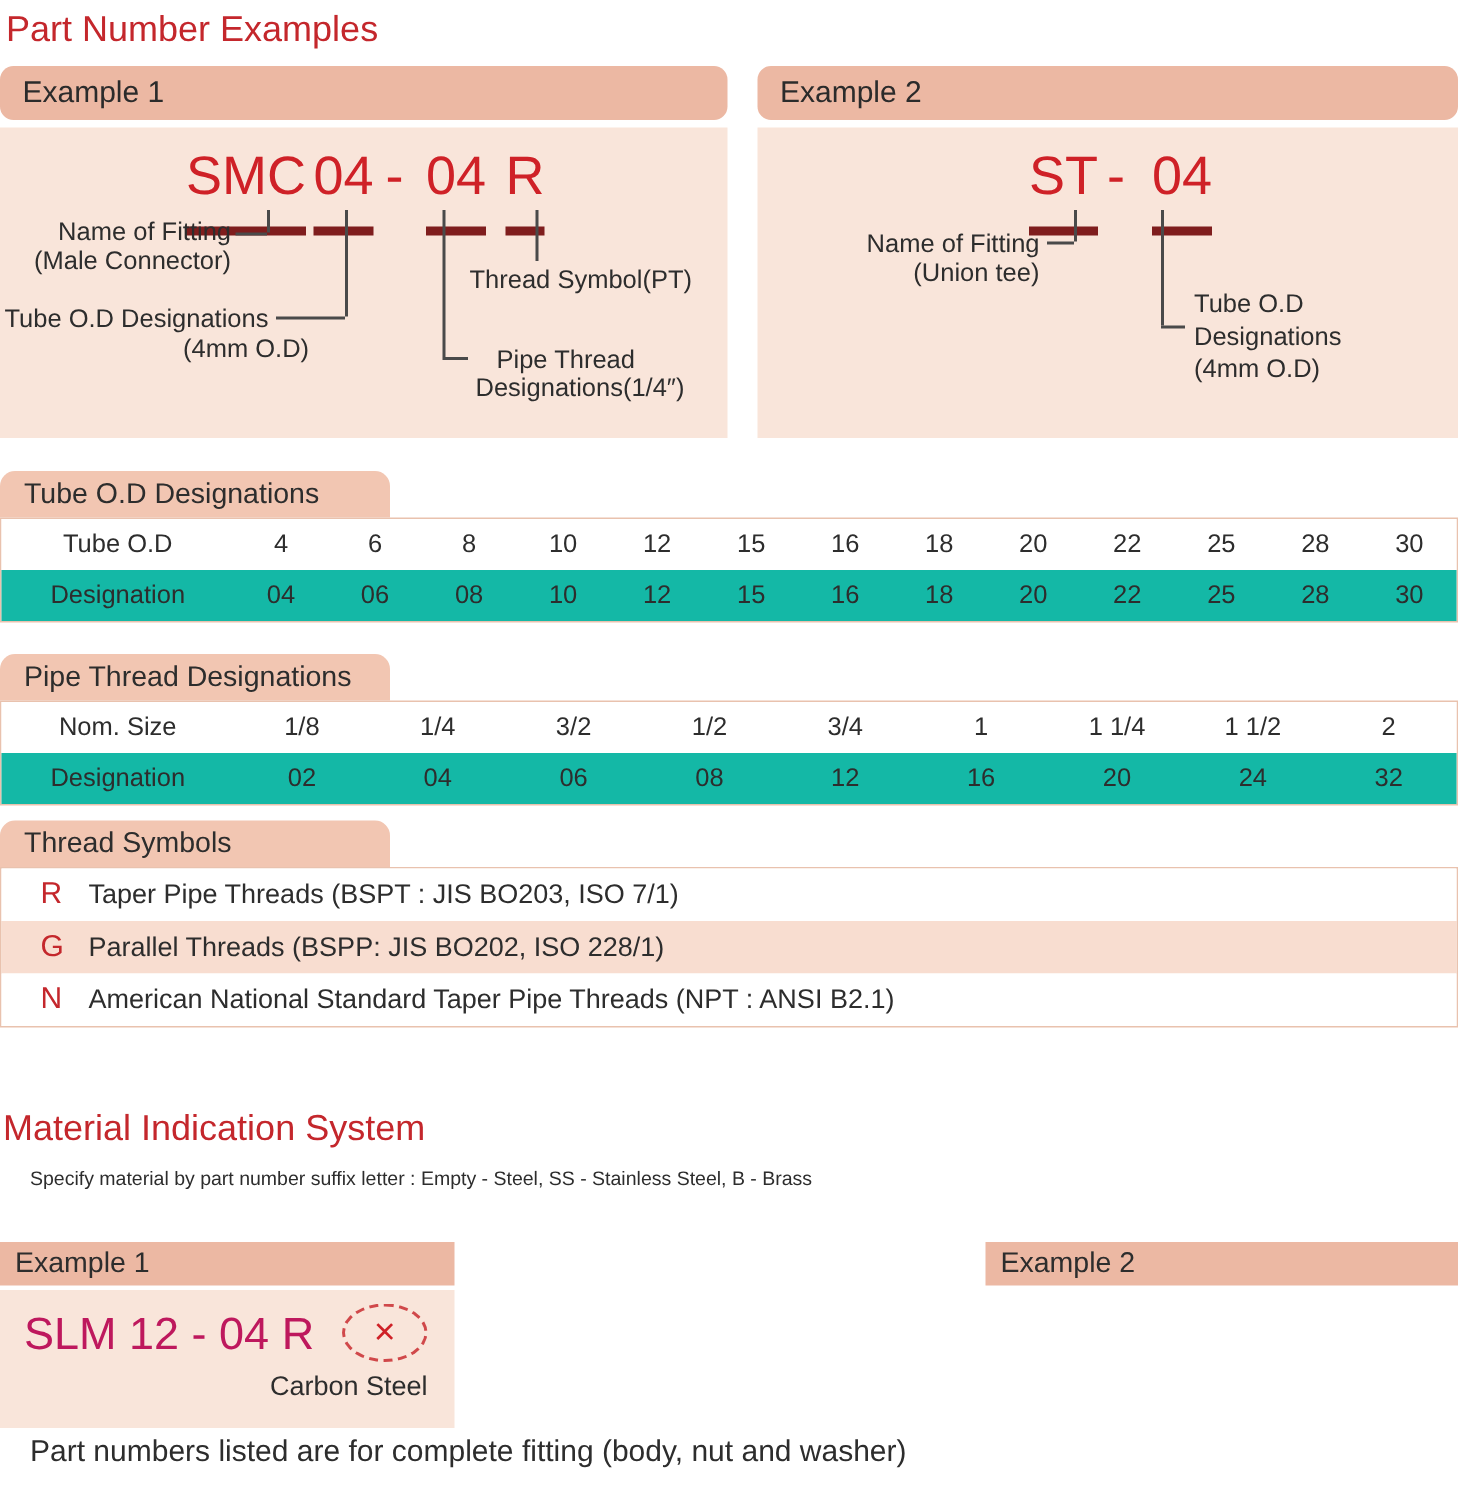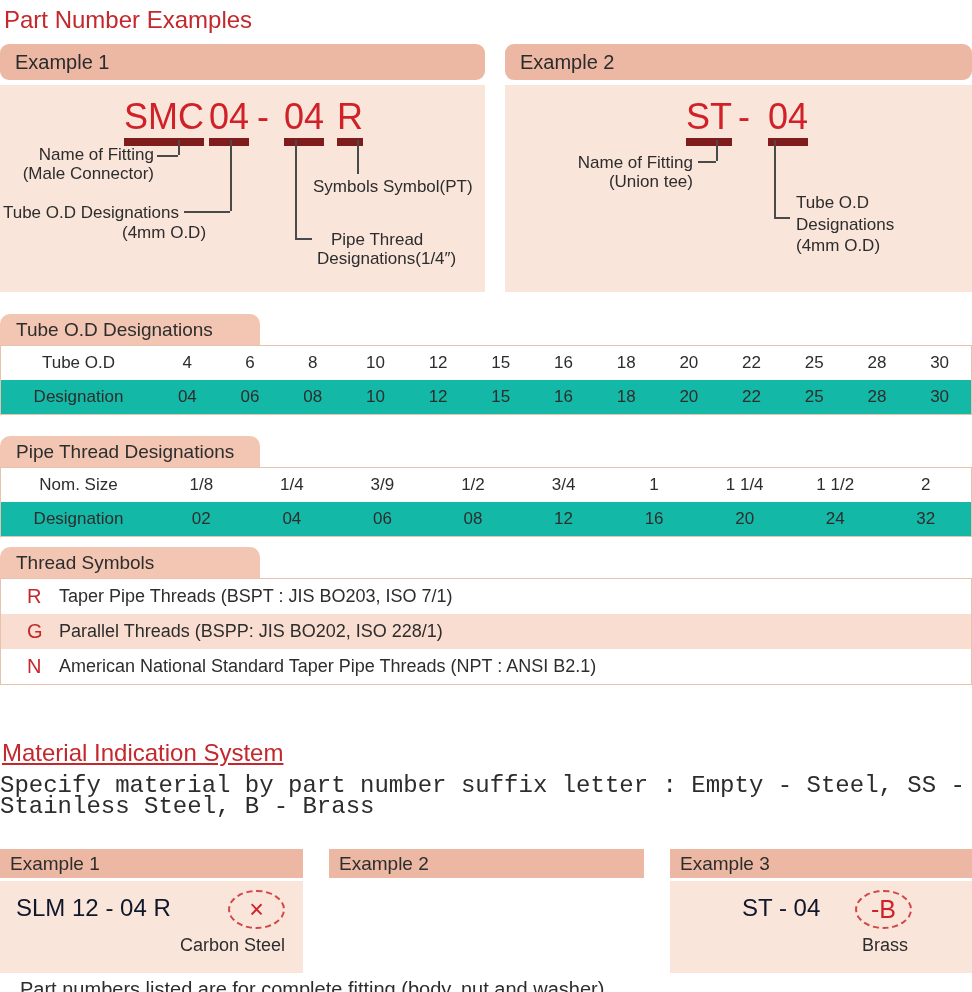--- a/index.html
+++ b/index.html
@@ -21,21 +21,21 @@
     font-size:20px; color:#2b2b2b;
   }
   .card-body {
     background:#f9e5da; height:207px; margin-top:5px;
     position:relative; font-size:17px; line-height:19px;
   }
   .pn-seg {
     position:absolute; top:12px; color:#cf2127; font-size:36px;
     line-height:40px; white-space:nowrap;
   }
-  .pn-seg.u { border-bottom:8px solid #7f1d1d; padding-bottom:1px; }
+  .pn-seg.u { border-bottom:6px solid #7f1d1d; padding-bottom:14px; }
   .vline { position:absolute; width:0; border-left:2px solid #4a4a4a; }
   .hline { position:absolute; height:0; border-top:2px solid #4a4a4a; }
   .dlabel { position:absolute; color:#2d2d2d; }
   .dlabel.r { }
 
   
   .tab {
     background:#f2c6b2; border-radius:10px 10px 0 0; width:260px; height:31px;
     display:flex; align-items:center; padding-left:16px; font-size:19px;
   }
@@ -47,30 +47,30 @@
   .tlabel { width:155px; text-align:center; flex:none; }
   .tcell { flex:1; text-align:center; }
 
   
   .ts-block { border:1px solid #e9c2ae; width:972px; }
   .ts-row { display:flex; align-items:center; height:35px; font-size:18px; background:#fff; }
   .ts-row.pink { background:#f8ddd0; }
   .ts-sym { color:#c4272c; font-size:20px; width:32px; margin-left:26px; flex:none; }
 
   
-  #material-title { margin:54px 0 0 2px;text-decoration:underline; }
-  #material-sub { margin:8px 0 0 0; font-size:24px; line-height:21px;font-family:Liberation Mono, monospace; }
+  #material-title { margin:54px 0 0 2px; }
+  #material-sub { margin:8px 0 0 20px; font-size:13px; line-height:21px; }
   .bottom-row { display:flex; justify-content:space-between; margin-top:32px; width:972px; }
   .mat-card.c1 { width:303px; } .mat-card.c2 { width:315px; } .mat-card.c3 { width:302px; }
   .mat-header {
     background:#ecb8a3; height:29px; display:flex; align-items:center;
     padding-left:10px; font-size:19px;
   }
   .mat-body { background:#f9e5da; height:92px; margin-top:3px; position:relative; }
-  .mat-pn { position:absolute; top:13px; color:#0f172a; font-size:24px; white-space:nowrap; }
+  .mat-pn { position:absolute; top:13px; color:#be185d; font-size:30px; white-space:nowrap; }
   .suffix-ellipse {
     position:absolute; top:9px; width:57px; height:39px;
     border:2px dashed #d0484a; border-radius:50%;
     display:flex; align-items:center; justify-content:center;
     color:#cf2127; font-size:25px;
   }
   .mat-label { position:absolute; top:54px; font-size:18px; }
 
   #footer-note { margin:6px 0 0 20px; font-size:20px; line-height:20px; }
 </style>
@@ -101,21 +101,21 @@
       <div class="hline" style="left:184px;top:126px;width:46px"></div>
       <div class="dlabel r" style="right:306px;top:118px">Tube O.D Designations</div>
       <div class="dlabel" style="left:122px;top:138px">(4mm O.D)</div>
 
       <div class="vline" style="left:295px;top:55px;height:98px"></div>
       <div class="hline" style="left:295px;top:153px;width:17px"></div>
       <div class="dlabel" style="left:331px;top:145px">Pipe Thread</div>
       <div class="dlabel" style="left:317px;top:164px">Designations(1/4″)</div>
 
       <div class="vline" style="left:357px;top:55px;height:34px"></div>
-      <div class="dlabel" style="left:313px;top:92px">Symbols Symbol(PT)</div>
+      <div class="dlabel" style="left:313px;top:92px">Thread Symbol(PT)</div>
     </div>
   </div>
 
   <div class="card ex2">
     <div class="card-header">
       <span>Example 2</span>
     </div>
     <div class="card-body">
       <span class="pn-seg u" style="left:181px">ST</span>
       <span class="pn-seg" style="left:233px">-</span>
@@ -174,21 +174,21 @@
 </div>
 
 <div class="tab tab-pipe">
   <span>Pipe Thread Designations</span>
 </div>
 <div class="dtable">
   <div class="trow white">
     <span class="tlabel">Nom. Size</span>
     <span class="tcell">1/8</span>
     <span class="tcell">1/4</span>
-    <span class="tcell">3/9</span>
+    <span class="tcell">3/2</span>
     <span class="tcell">1/2</span>
     <span class="tcell">3/4</span>
     <span class="tcell">1</span>
     <span class="tcell">1 1/4</span>
     <span class="tcell">1 1/2</span>
     <span class="tcell">2</span>
   </div>
   <div class="trow pink">
     <span class="tlabel">Designation</span>
     <span class="tcell">02</span>
@@ -238,27 +238,15 @@
       <span class="mat-label" style="right:18px">Carbon Steel</span>
     </div>
   </div>
 
   <div class="mat-card c2">
     <div class="mat-header">
       <span>Example 2</span>
     </div>
   </div>
 
-  <div class="mat-card c3">
-    <div class="mat-header">
-      <span>Example 3</span>
-    </div>
-    <div class="mat-body">
-      <span class="mat-pn" style="left:72px">ST - 04</span>
-      <span class="suffix-ellipse" style="left:185px">
-        <span>-B</span>
-      </span>
-      <span class="mat-label" style="right:64px">Brass</span>
-    </div>
-  </div>
 </div>
 
 <div id="footer-note">Part numbers listed are for complete fitting (body, nut and washer)</div>
 
 </body></html>

